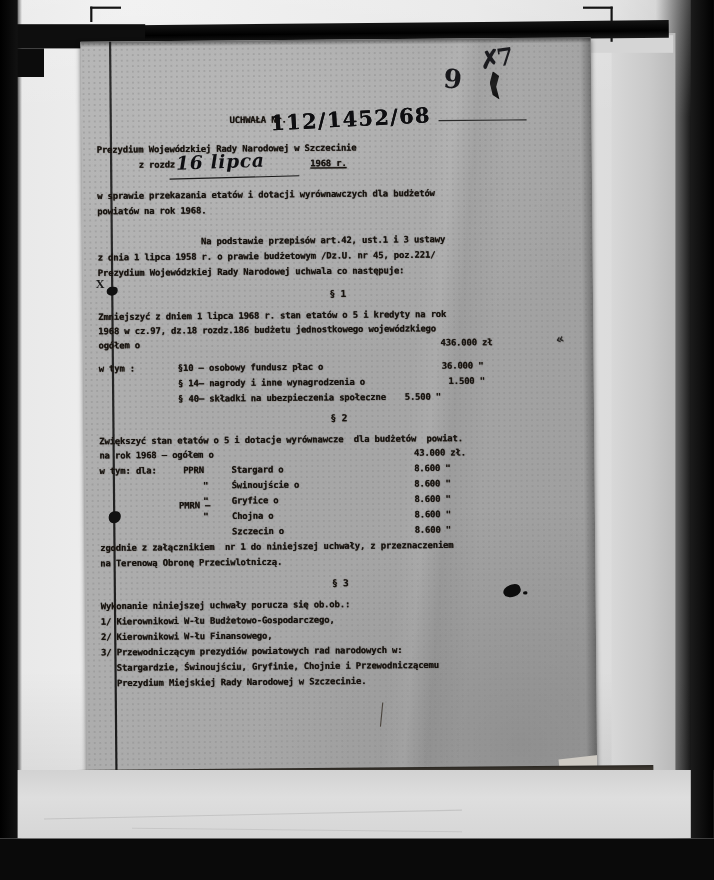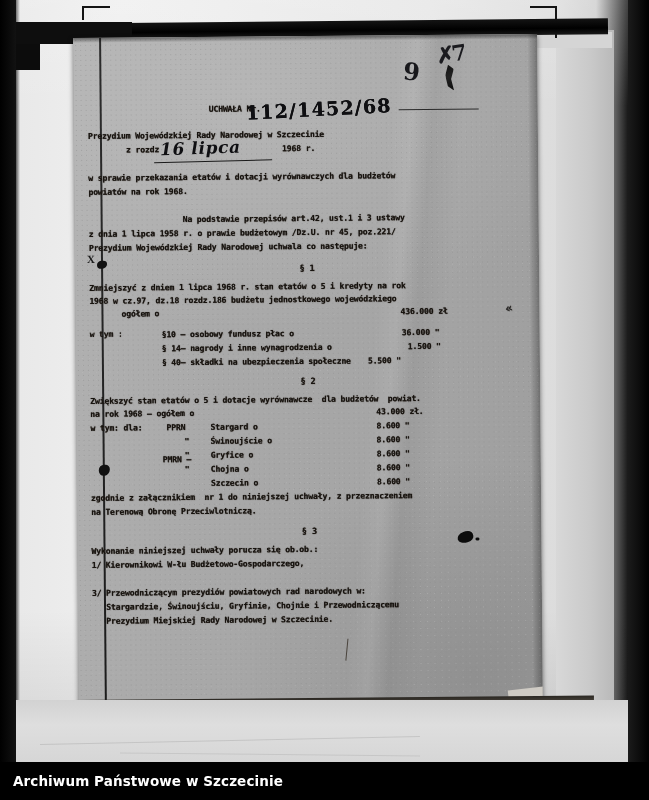--- a/index.html
+++ b/index.html
@@ -239,37 +239,37 @@
     <div class="blot blot-b"></div>
     <div class="scratch"></div>
     <div class="tornflap"></div>
 
     <div class="typed">
 
       <div class="ln" style="left:135px;top:66px;">UCHWAŁA Nr.</div>
 
       <div class="ln" style="left:14px;top:92px;">Prezydium Wojewódzkiej Rady Narodowej w Szczecinie</div>
       <div class="ln" style="left:52px;top:106px;">z rozdz</div>
-      <div class="ln" style="left:208px;top:106px;">1968 r.</div>
+      <div class="ln" style="left:208px;top:106px;text-decoration:underline;">1968 r.</div>
 
       <div class="ln" style="left:14px;top:134px;">w sprawie przekazania etatów i dotacji wyrównawczych dla budżetów</div>
       <div class="ln" style="left:14px;top:148px;">powiatów na rok 1968.</div>
 
       <div class="ln" style="left:108px;top:176px;">Na podstawie przepisów art.42, ust.1 i 3 ustawy</div>
       <div class="ln" style="left:14px;top:190px;">z dnia 1 lipca 1958 r. o prawie budżetowym /Dz.U. nr 45, poz.221/</div>
       <div class="ln" style="left:14px;top:204px;">Prezydium Wojewódzkiej Rady Narodowej uchwala co następuje:</div>
 
       <div class="ln ctr sect" style="top:226px;">§ 1</div>
       <div class="ln" style="left:14px;top:244px;">Zmniejszyć z dniem 1 lipca 1968 r. stan etatów o 5 i kredyty na rok</div>
       <div class="ln" style="left:14px;top:257px;">1968 w cz.97, dz.18 rozdz.186 budżetu jednostkowego wojewódzkiego</div>
-      <div class="ln" style="left:14px;top:270px;margin-left:32px;">ogółem o</div>
+      <div class="ln" style="left:14px;top:270px;">ogółem o</div>
       <div class="ln" style="left:325px;top:270px;">436.000 zł</div>
       <div class="amtline"></div>
 
-      <div class="ln" style="left:14px;top:291px;font-family:Liberation Mono, monospace;">w tym :</div>
+      <div class="ln" style="left:14px;top:291px;">w tym :</div>
       <div class="ln" style="left:86px;top:291px;">§10 – osobowy fundusz płac o</div>
       <div class="ln" style="left:326px;top:291px;">36.000 "</div>
 
       <div class="ln" style="left:86px;top:305px;">§ 14– nagrody i inne wynagrodzenia o</div>
       <div class="ln" style="left:332px;top:305px;">1.500 "</div>
 
       <div class="ln" style="left:86px;top:319px;">§ 40– składki na ubezpieczenia społeczne</div>
       <div class="ln" style="left:292px;top:319px;">5.500 "</div>
 
       <div class="ln ctr sect" style="top:339px;">§ 2</div>
@@ -298,20 +298,21 @@
       <div class="ln" style="left:86px;top:416px;">PMRN –</div>
       <div class="ln" style="left:134px;top:440px;">Szczecin o</div>
       <div class="ln" style="left:300px;top:440px;">8.600 "</div>
 
       <div class="ln" style="left:14px;top:454px;">zgodnie z załącznikiem  nr 1 do niniejszej uchwały, z przeznaczeniem</div>
       <div class="ln" style="left:14px;top:468px;">na Terenową Obronę Przeciwlotniczą.</div>
 
       <div class="ln ctr sect" style="top:489px;">§ 3</div>
       <div class="ln" style="left:14px;top:507px;">Wykonanie niniejszej uchwały porucza się ob.ob.:</div>
       <div class="ln" style="left:14px;top:521px;">1/ Kierownikowi W-łu Budżetowo-Gospodarczego,</div>
+      <div class="ln" style="left:14px;top:535px;">2/ Kierownikowi W-łu Finansowego,</div>
       <div class="ln" style="left:14px;top:549px;">3/ Przewodniczącym prezydiów powiatowych rad narodowych w:</div>
       <div class="ln" style="left:14px;top:563px;">   Stargardzie, Świnoujściu, Gryfinie, Chojnie i Przewodniczącemu</div>
       <div class="ln" style="left:14px;top:577px;">   Prezydium Miejskiej Rady Narodowej w Szczecinie.</div>
 
       <div class="hw-smallmark">«</div>
     </div>
 
     <div class="hand hw-res">112/1452/68</div>
     <div class="dateline"></div>
     <div class="hand hw-date">16 lipca</div>
@@ -321,16 +322,13 @@
   </div>
 
   <div class="deskshadow"></div>
   <div class="desk"></div>
   <div class="deskline"></div>
   <div class="deskline2"></div>
 
   <div class="blackleft"></div>
   <div class="blackstrip"></div>
 
-  <div class="wm">
-    <span>Archiwum Państwowe w Szczecinie</span>
-  </div>
 </div>
 
 </body></html>

